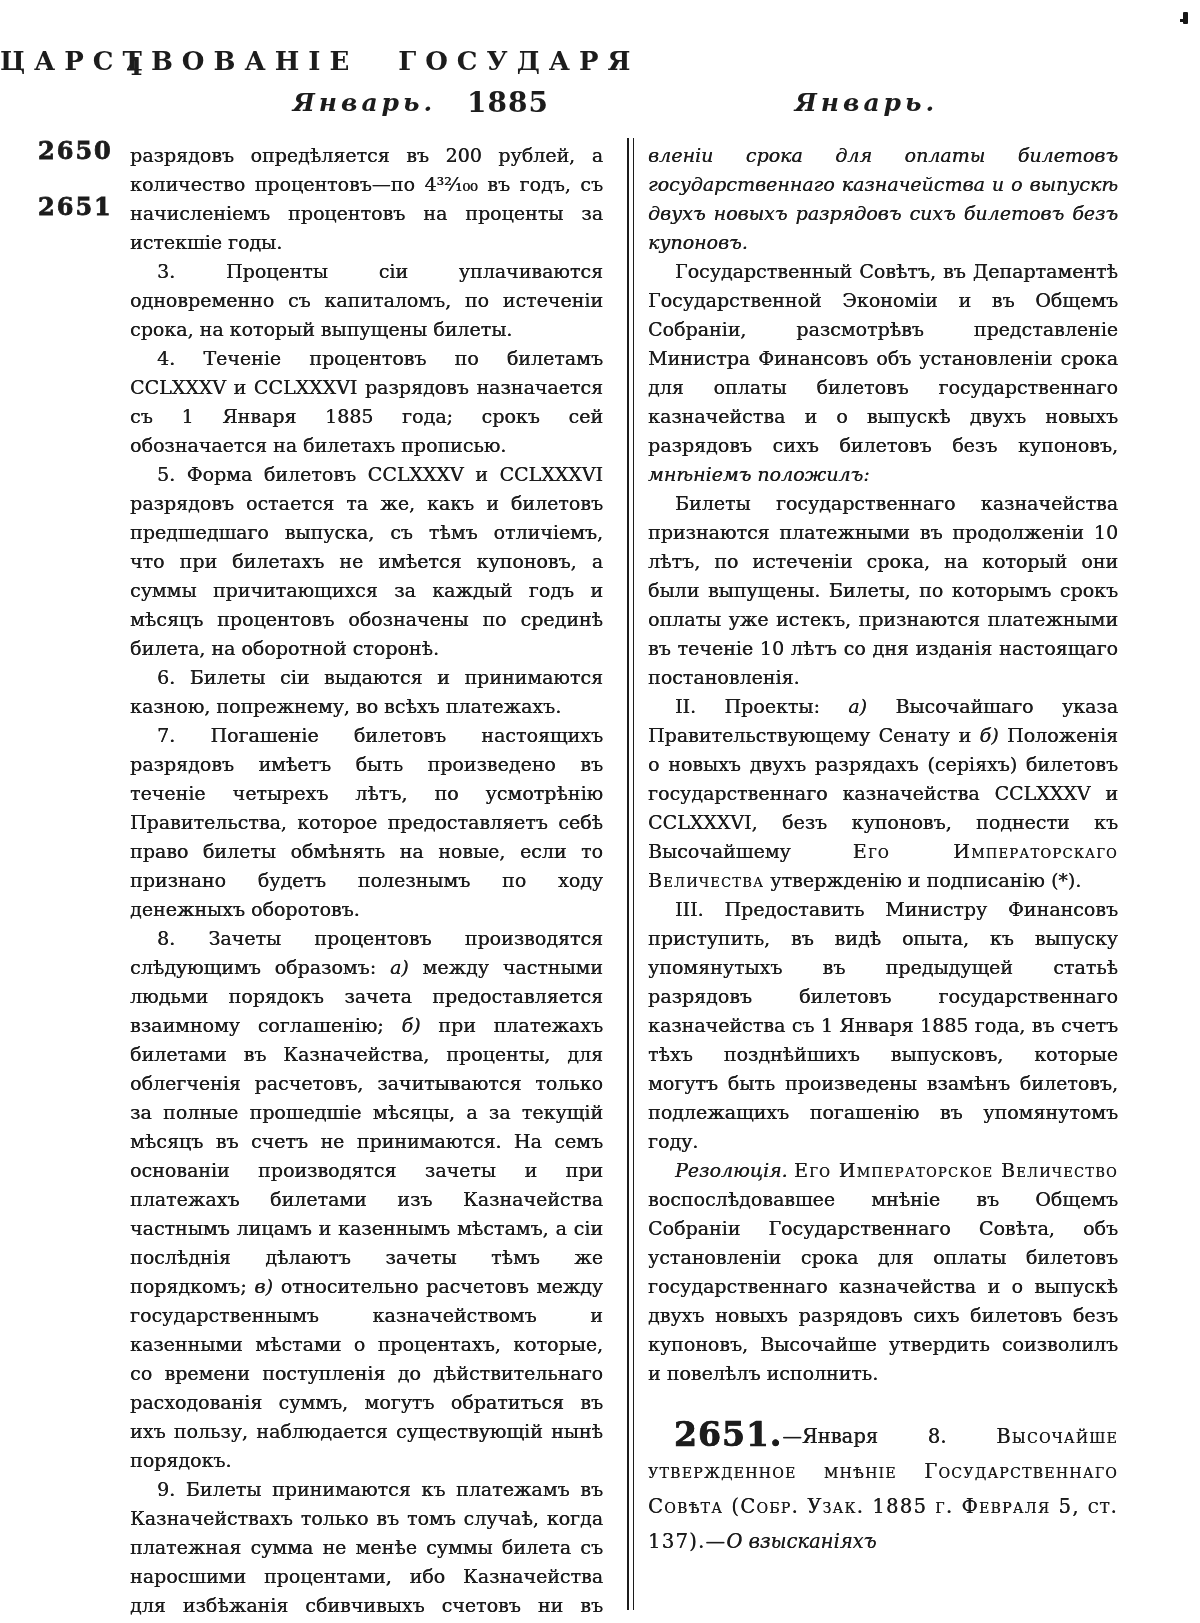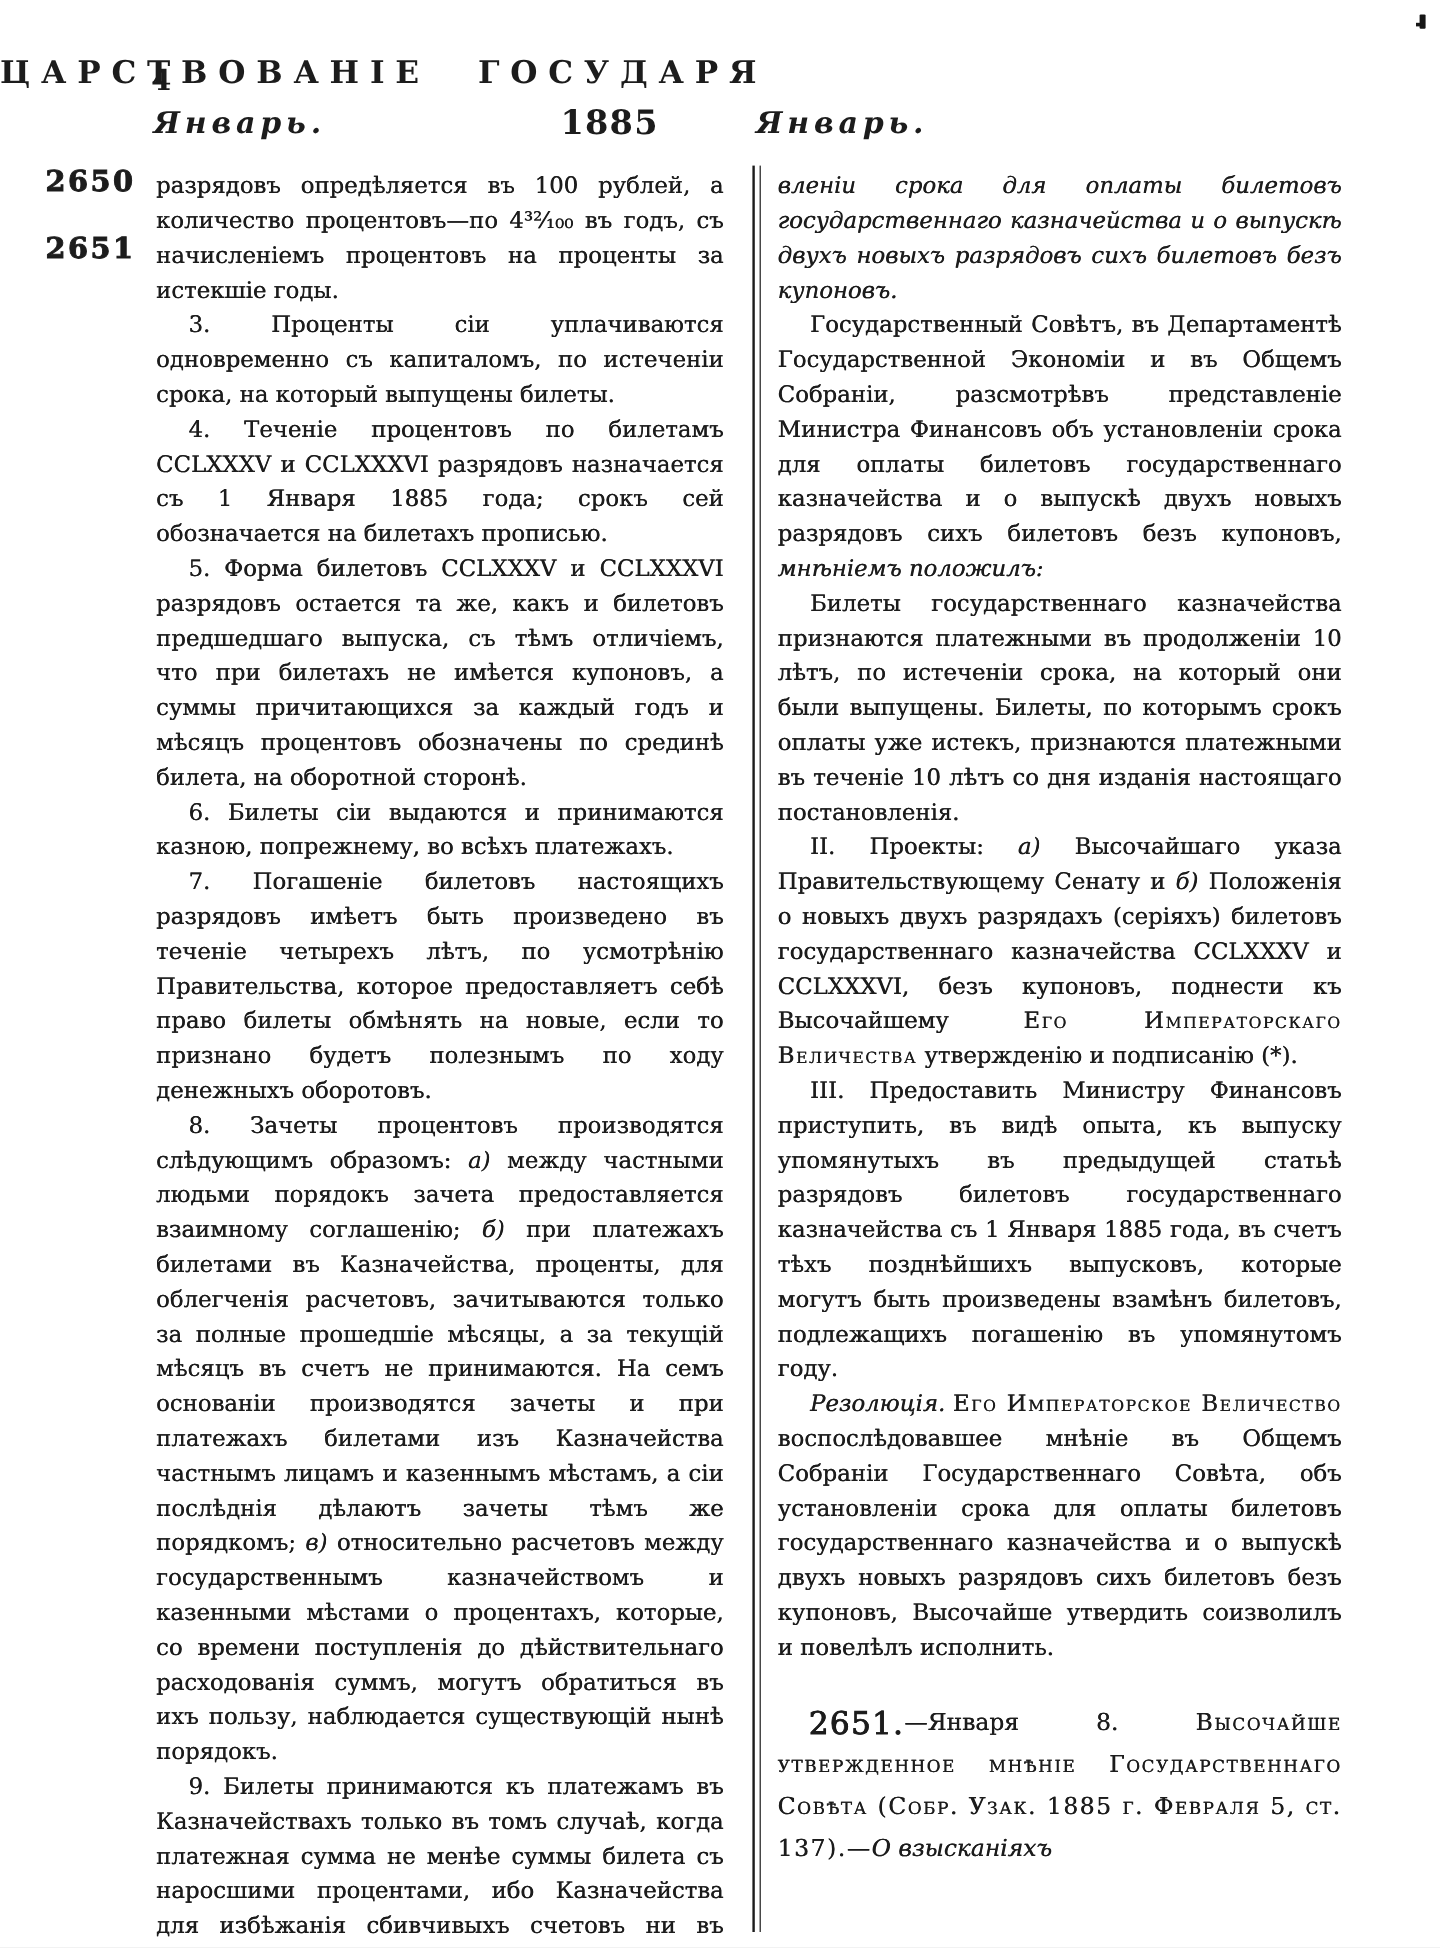--- a/index.html
+++ b/index.html
@@ -20,20 +20,21 @@
     font-size: 24px; font-weight: bold;
   }
   .running-title {
     position: absolute; left: 0; top: 46px; width: 1200px;
     text-align: left;
     font-size: 26px; font-weight: bold;
     letter-spacing: 9px; word-spacing: 22px;
   }
   .month {
     position: absolute; top: 88px; width: 473px;
+    text-align: center;
     font-size: 25px; font-style: italic; font-weight: bold;
     letter-spacing: 4px;
   }
   .month-left  { left: 128px; }
   .month-right { left: 630px; }
   .year-center {
     position: absolute; left: 0; top: 86px; width: 1016px;
     text-align: center;
     font-size: 28px; font-weight: bold; letter-spacing: 1px;
   }
@@ -76,21 +77,21 @@
 
   .col p { margin: 0; }
   p.indent { text-indent: 27px; }
   p.noindent { text-indent: 0; }
 
   
   .run-rm { }
   .run-it { font-style: italic; }
   .run-sc { font-variant: small-caps; letter-spacing: 1.3px; }
   .run-num {
-    font-size: 26px; font-weight: normal; letter-spacing: 1px;
+    font-size: 33px; font-weight: bold; letter-spacing: 1px;
     line-height: 1; vertical-align: -3px;
     -webkit-text-stroke: 0.7px #1c1c1c;
   }
 
   
   p.entry-heading {
     margin-top: 42px;
     font-size: 19.5px; line-height: 35px;
     text-indent: 26px;
   }
@@ -108,21 +109,21 @@
   <div class="month month-left">Январь.</div>
   <div class="year-center">1885</div>
   <div class="month month-right">Январь.</div>
 
   <div class="margin-num margin-num-1">2650</div>
   <div class="margin-num margin-num-2">2651</div>
 
   <div class="divider"></div>
 
   <div class="col col-left">
-    <p class="noindent"><span class="run-rm">разрядовъ опредѣляется въ 100 рублей, а количество процентовъ—по 4³²⁄₁₀₀ въ годъ, съ начисленіемъ процентовъ на проценты за истекшіе годы.</span></p>
+    <p class="noindent"><span class="run-rm">разрядовъ опредѣляется въ 200 рублей, а количество процентовъ—по 4³²⁄₁₀₀ въ годъ, съ начисленіемъ процентовъ на проценты за истекшіе годы.</span></p>
     <p class="indent"><span class="run-rm">3. Проценты сіи уплачиваются одновременно съ капиталомъ, по истеченіи срока, на который выпущены билеты.</span></p>
     <p class="indent"><span class="run-rm">4. Теченіе процентовъ по билетамъ CCLXXXV и CCLXXXVI разрядовъ назначается съ 1 Января 1885 года; срокъ сей обозначается на билетахъ прописью.</span></p>
     <p class="indent"><span class="run-rm">5. Форма билетовъ CCLXXXV и CCLXXXVI разрядовъ остается та же, какъ и билетовъ предшедшаго выпуска, съ тѣмъ отличіемъ, что при билетахъ не имѣется купоновъ, а суммы причитающихся за каждый годъ и мѣсяцъ процентовъ обозначены по срединѣ билета, на оборотной сторонѣ.</span></p>
     <p class="indent"><span class="run-rm">6. Билеты сіи выдаются и принимаются казною, попрежнему, во всѣхъ платежахъ.</span></p>
     <p class="indent"><span class="run-rm">7. Погашеніе билетовъ настоящихъ разрядовъ имѣетъ быть произведено въ теченіе четырехъ лѣтъ, по усмотрѣнію Правительства, которое предоставляетъ себѣ право билеты обмѣнять на новые, если то признано будетъ полезнымъ по ходу денежныхъ оборотовъ.</span></p>
     <p class="indent"><span class="run-rm">8. Зачеты процентовъ производятся слѣдующимъ образомъ: </span><span class="run-it">а)</span><span class="run-rm"> между частными людьми порядокъ зачета предоставляется взаимному соглашенію; </span><span class="run-it">б)</span><span class="run-rm"> при платежахъ билетами въ Казначейства, проценты, для облегченія расчетовъ, зачитываются только за полные прошедшіе мѣсяцы, а за текущій мѣсяцъ въ счетъ не принимаются. На семъ основаніи производятся зачеты и при платежахъ билетами изъ Казначейства частнымъ лицамъ и казеннымъ мѣстамъ, а сіи послѣднія дѣлаютъ зачеты тѣмъ же порядкомъ; </span><span class="run-it">в)</span><span class="run-rm"> относительно расчетовъ между государственнымъ казначействомъ и казенными мѣстами о процентахъ, которые, со времени поступленія до дѣйствительнаго расходованія суммъ, могутъ обратиться въ ихъ пользу, наблюдается существующій нынѣ порядокъ.</span></p>
     <p class="indent"><span class="run-rm">9. Билеты принимаются къ платежамъ въ Казначействахъ только въ томъ случаѣ, когда платежная сумма не менѣе суммы билета съ наросшими процентами, ибо Казначейства для избѣжанія сбивчивыхъ счетовъ ни въ какія сдачи и размѣнъ по билетамъ входить не должны.</span></p>
 
   </div>
 

